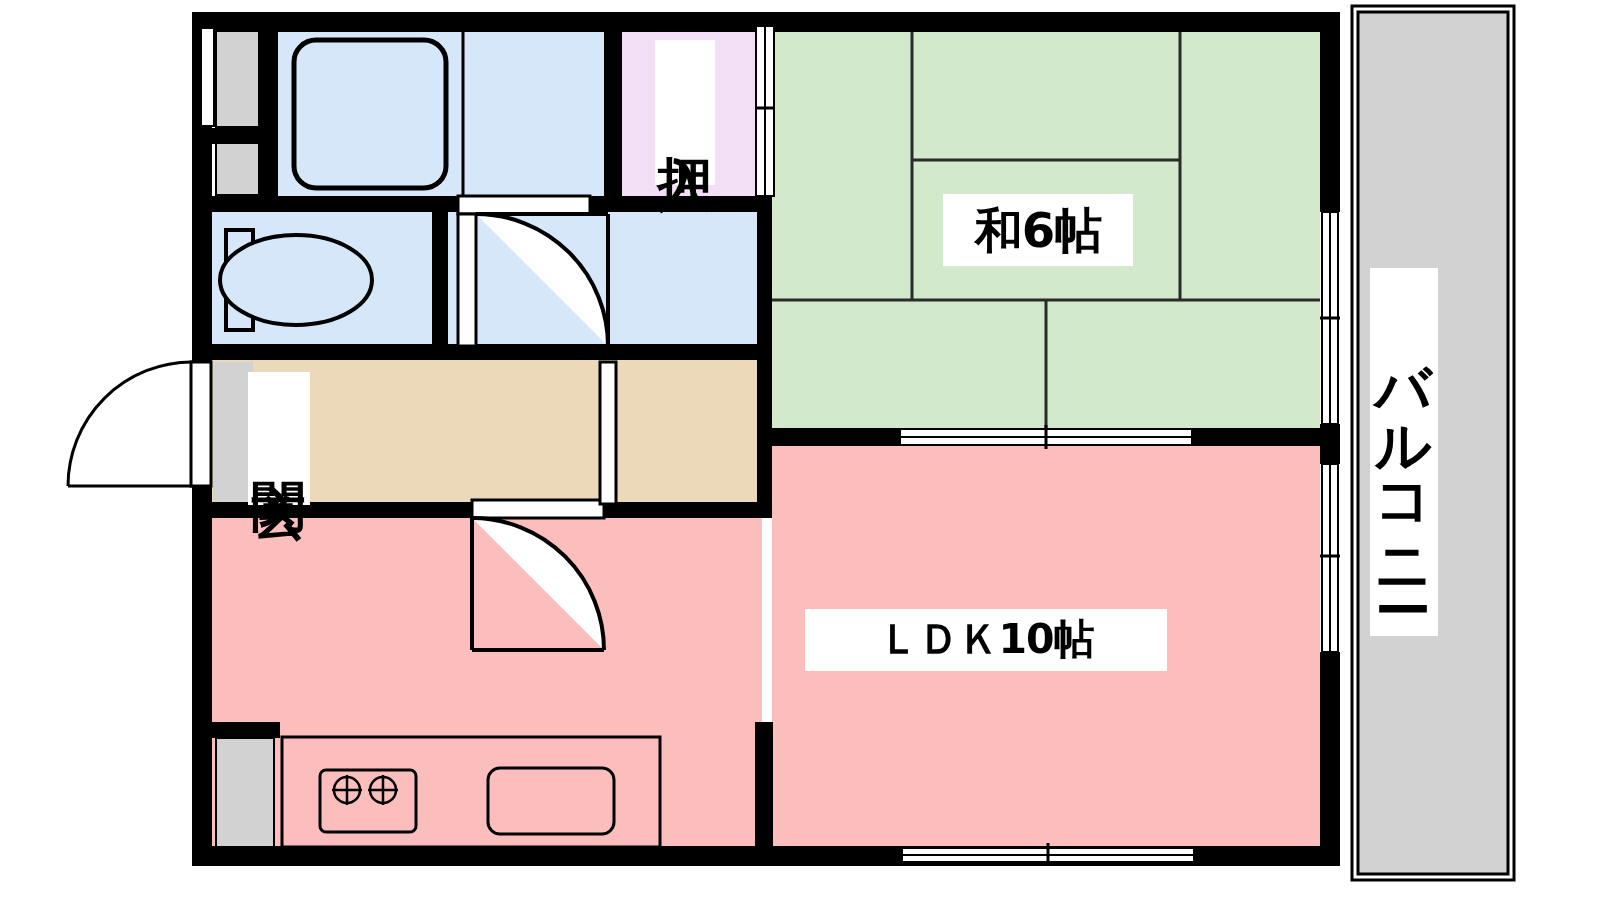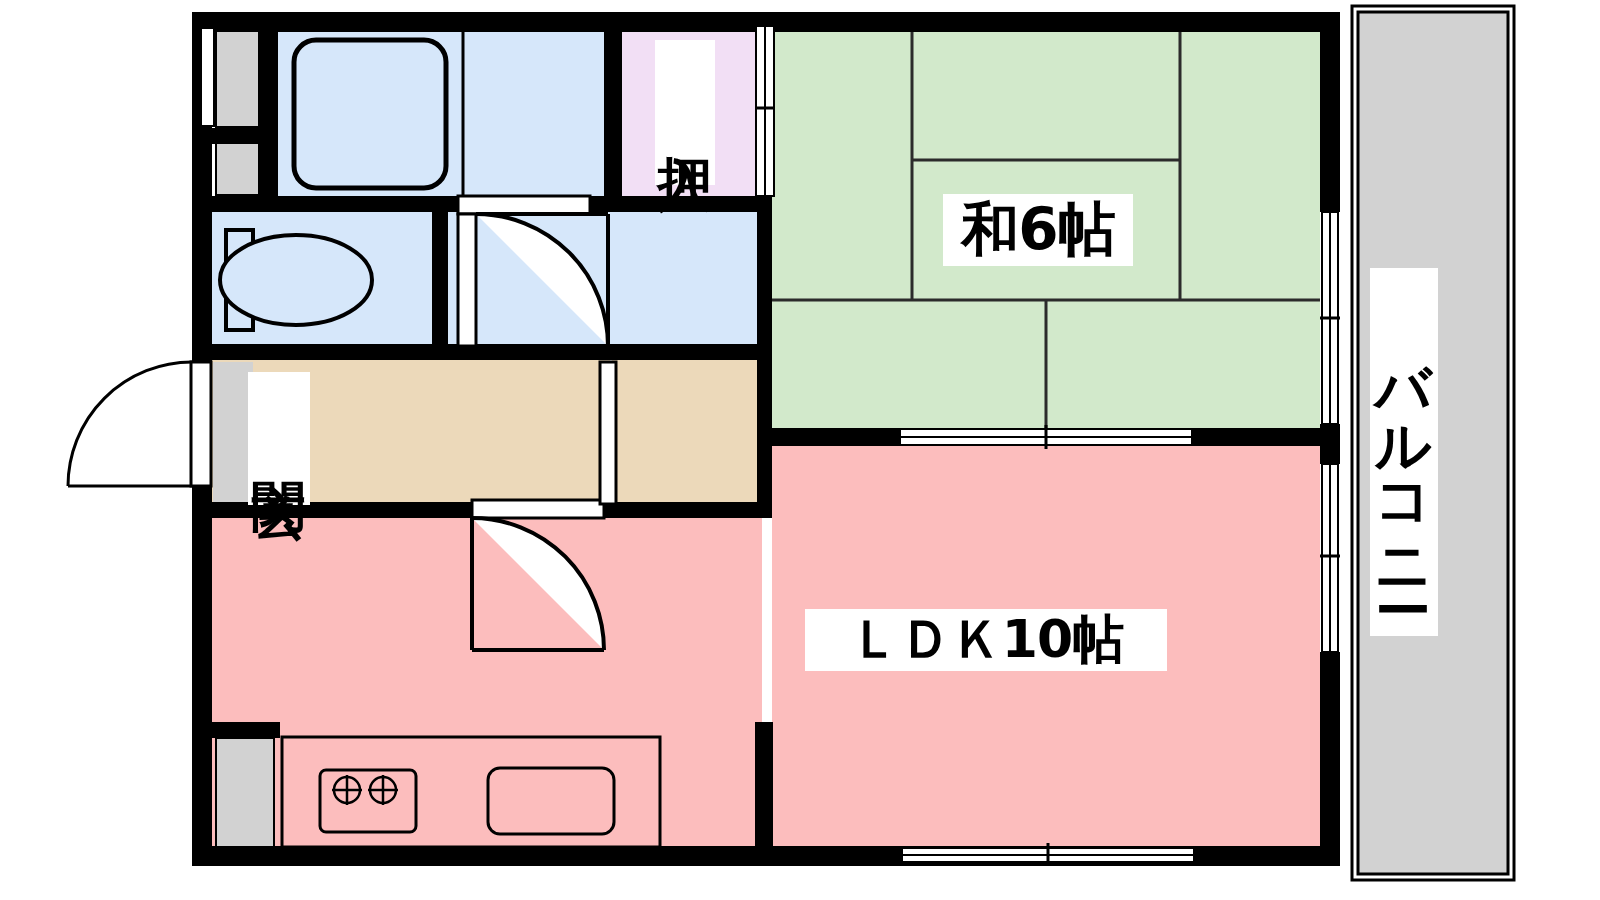--- a/index.html
+++ b/index.html
@@ -189,23 +189,23 @@
         </g>
       </g>
 
       <g>
         <rect x="488" y="768" width="126" height="66" rx="12" ry="12" fill="#fcbdbd" stroke="#000" stroke-width="3"></rect>
       </g>
     </g>
 
   </svg>
 
-  <div class="lbl" style="left:943px;top:194px;width:190px;height:72px;font-size:58px;letter-spacing:-1px;">和6帖</div>
-
-  <div class="lbl" style="left:805px;top:609px;width:362px;height:62px;font-size:52px;letter-spacing:-1px;">ＬＤＫ10帖</div>
+  <div class="lbl" style="left:943px;top:194px;width:190px;height:72px;font-size:48px;letter-spacing:-1px;">和6帖</div>
+
+  <div class="lbl" style="left:805px;top:609px;width:362px;height:62px;font-size:41px;letter-spacing:-1px;">ＬＤＫ10帖</div>
 
   <div class="lbl lbl-v" style="left:655px;top:40px;width:60px;height:145px;font-size:54px;">押入</div>
 
   <div class="lbl lbl-v" style="left:248px;top:372px;width:62px;height:133px;font-size:54px;">玄関</div>
 
   <div class="lbl lbl-v" style="left:1370px;top:268px;width:68px;height:368px;font-size:56px;">バルコニー</div>
 
 </div>
 
 </body></html>

